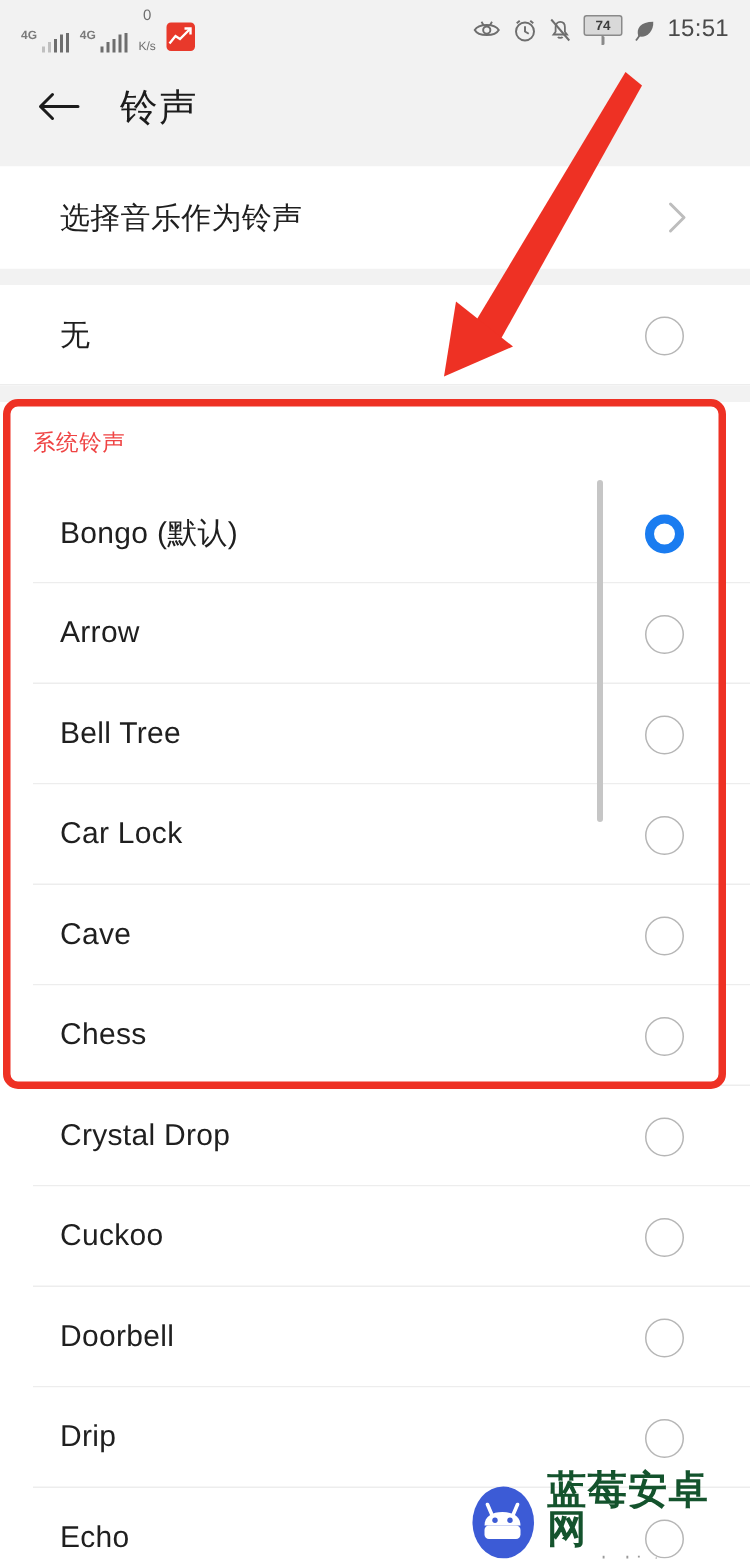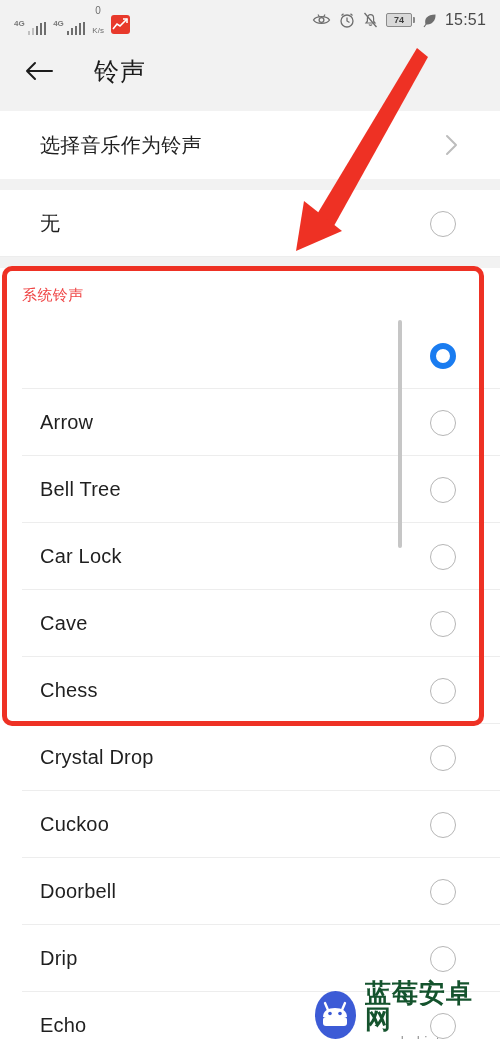--- a/index.html
+++ b/index.html
@@ -51,40 +51,39 @@
 
   .app-badge {
     width: 19px; height: 19px; border-radius: 3px;
     background: #e8392b; position: relative; overflow: hidden;
     margin-bottom: 1px;
   }
   .app-badge svg { position: absolute; left: 1px; top: 2px; }
 
   .sb-icon { color: #6e6e6e; display: flex; align-items: center; }
   .battery {
-    display: flex; align-items: center;
+    display: flex; align-items: center; flex-direction: column;
   }
   .bat-body {
     width: 26px; height: 14px;
     border: 1.5px solid #8a8a8a; border-radius: 2px;
     display: flex; align-items: center; justify-content: center;
     background: #d9d9d9;
   }
   .bat-body span { font-size: 9px; color: #3d3d3d; font-weight: bold; line-height: 1; }
   .bat-tip { width: 2px; height: 6px; background: #8a8a8a; margin-left: 1px; border-radius: 0 1px 1px 0; }
   .clock { font-size: 16px; color: #4a4a4a; letter-spacing: .2px; }
 
   
   .titlebar {
     position: absolute; top: 40px; left: 0;
     width: 500px; height: 62px;
     background: #f2f2f2;
     display: flex; align-items: center;
     padding: 0 22px;
-    gap: 14px;
   }
   .back-arrow { width: 34px; height: 34px; display: flex; align-items: center; justify-content: center; }
   .title-text {
     font-size: 25px; color: #1c1c1c; margin-left: 24px;
     letter-spacing: 1px;
   }
 
   
   .content {
     position: absolute; top: 102px; left: 0;
@@ -274,20 +273,21 @@
       <span class="radio"></span>
       <span class="divider full"></span>
     </div>
 
     <div class="band" style="height:11px"></div>
 
     <div class="section-header">系统铃声</div>
 
     <div>
       <div class="row">
+        <span class="row-label">Bongo (默认)</span>
         <span class="spacer"></span>
         <span class="radio on"></span>
         <span class="divider"></span>
       </div>
       <div class="row">
         <span class="row-label">Arrow</span>
         <span class="spacer"></span>
         <span class="radio"></span>
         <span class="divider"></span>
       </div>

